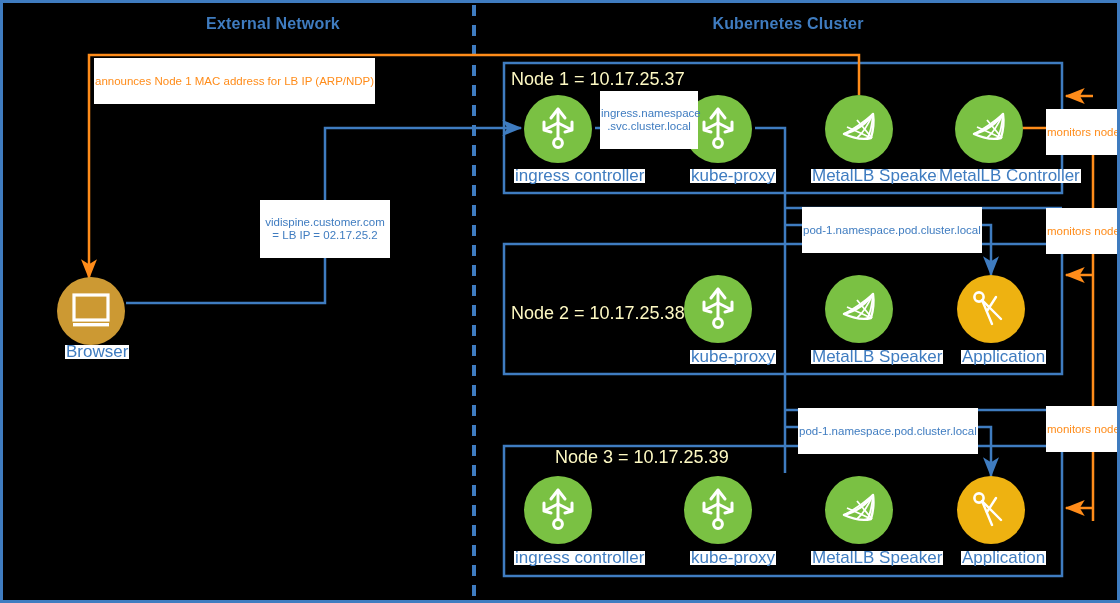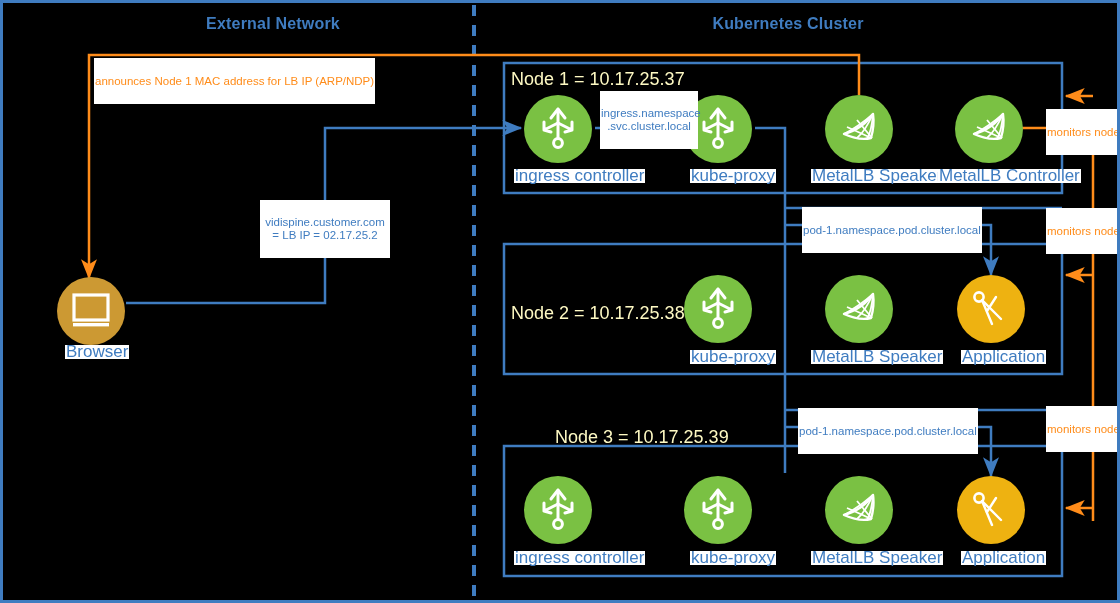--- a/index.html
+++ b/index.html
@@ -105,21 +105,21 @@
     <path d="M1090,272 L1063,272" fill="none" stroke="#ff8c1a" stroke-width="2.5" marker-end="url(#arrow-orange)"></path>
 
     <path d="M1090,505 L1063,505" fill="none" stroke="#ff8c1a" stroke-width="2.5" marker-end="url(#arrow-orange)"></path>
   </svg>
 
   <div class="zone-title" style="left:100px;top:12px;width:340px;">External Network</div>
   <div class="zone-title" style="left:600px;top:12px;width:370px;">Kubernetes Cluster</div>
 
   <div class="node-title" style="left:508px;top:66px;">Node 1 = 10.17.25.37</div>
   <div class="node-title" style="left:508px;top:256px;margin-top:44px;">Node 2 = 10.17.25.38</div>
-  <div class="node-title" style="left:508px;top:424px;padding-left:44px;">Node 3 = 10.17.25.39</div>
+  <div class="node-title" style="left:508px;top:444px;padding-left:44px;">Node 3 = 10.17.25.39</div>
 
   <div class="icon-node icon-bronze" style="left:54px;top:274px;">
     <svg width="40" height="36" viewBox="0 0 40 36">
       <rect x="3" y="2" width="34" height="25" fill="none" stroke="#ffffff" stroke-width="3.2"></rect>
       <rect x="2" y="30" width="36" height="3.4" fill="#ffffff"></rect>
     </svg>
   </div>
   <div class="icon-label" style="left:62px;top:342px;">Browser</div>
 
   <div class="icon-node icon-green" style="left:521px;top:92px;">

